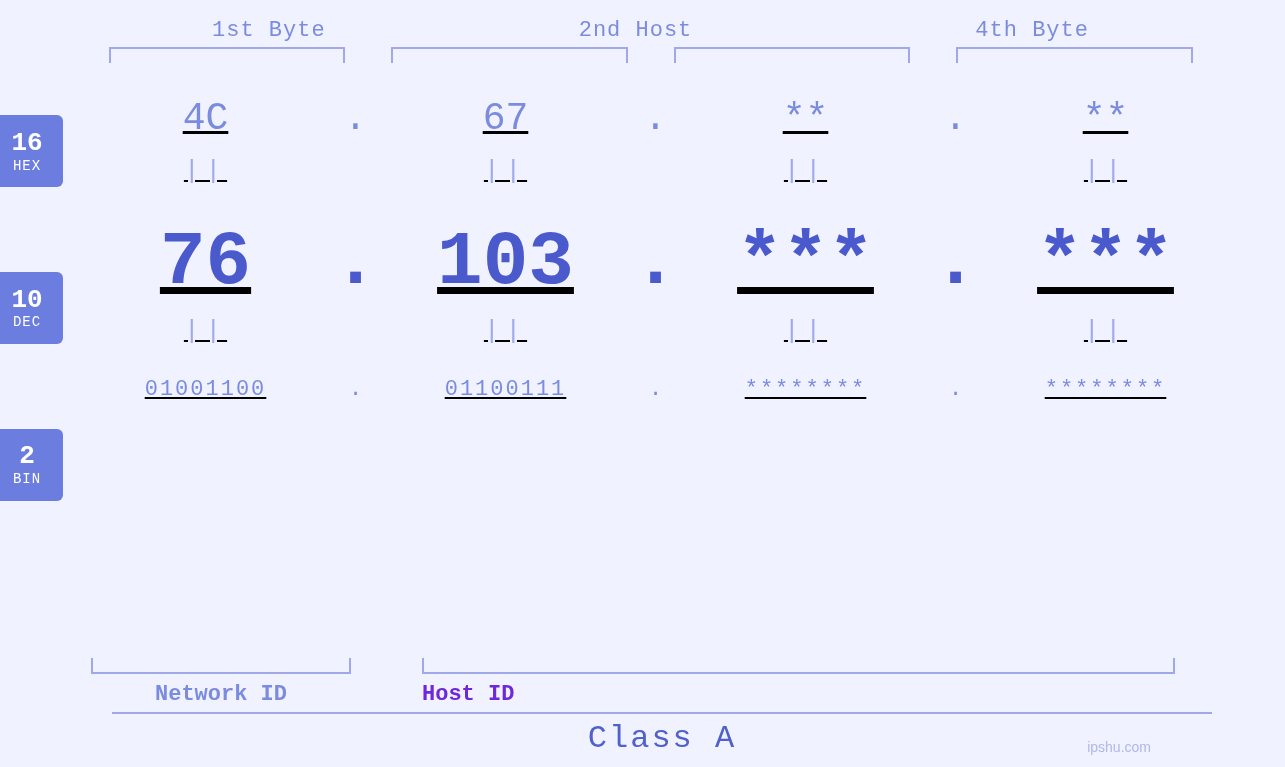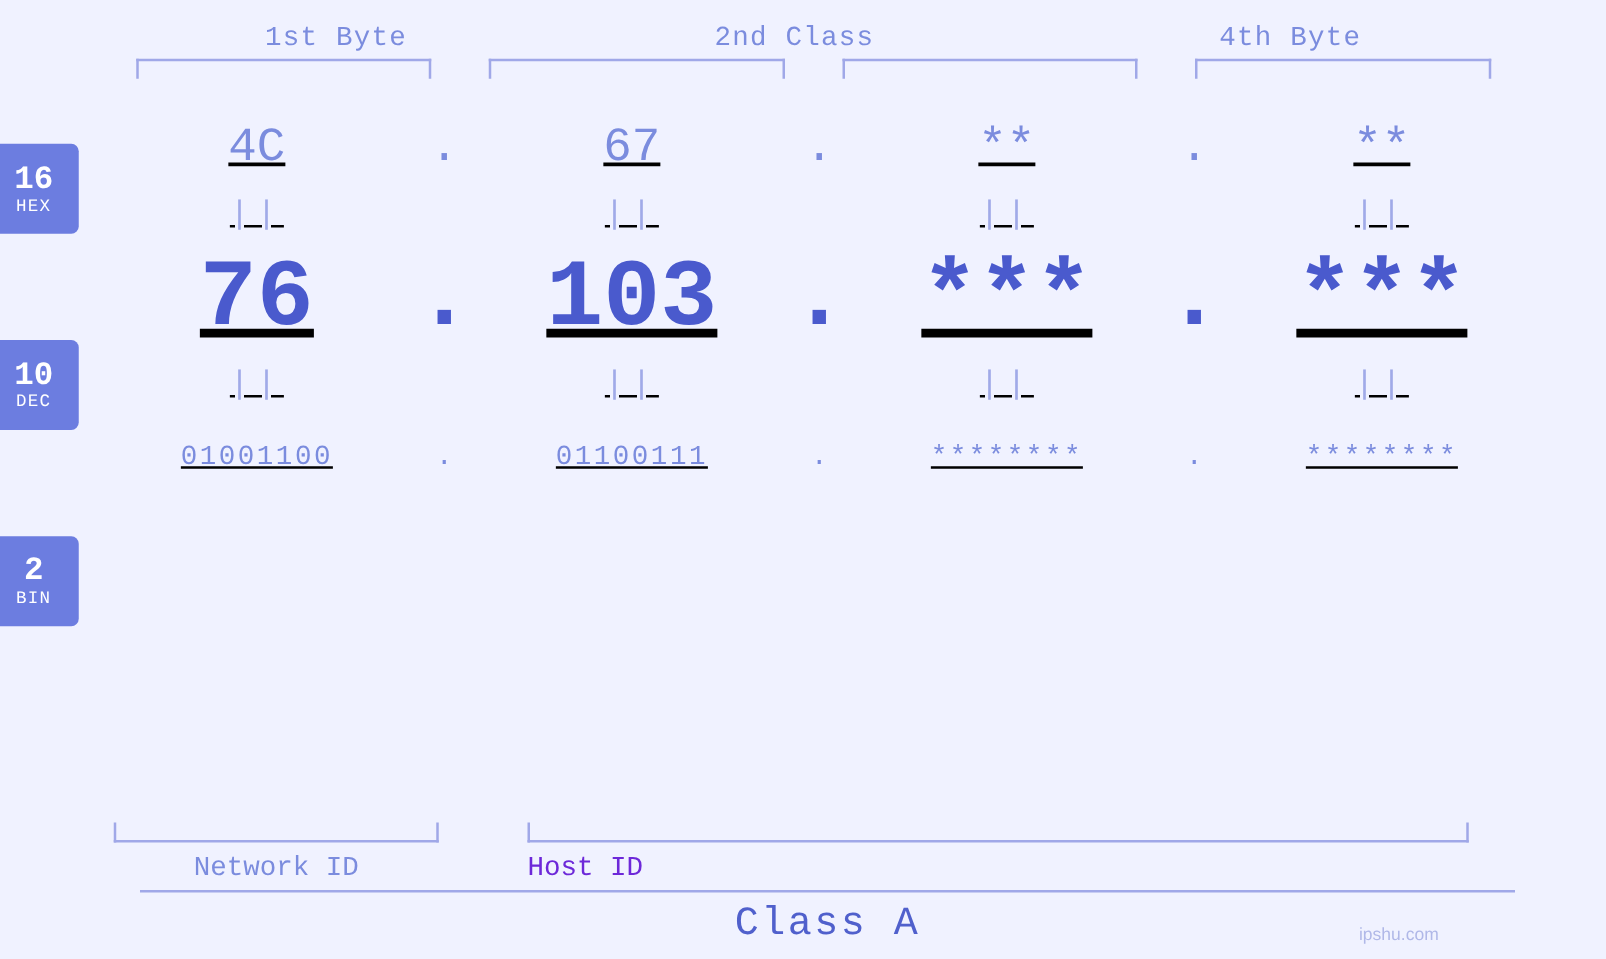--- a/index.html
+++ b/index.html
@@ -117,21 +117,21 @@
 
     
     .data-row {
       display: flex;
       align-items: center;
       width: 100%;
     }
 
     .hex-row { height: 70px; margin-top: 10px; }
     .eq-row-1 { height: 36px; }
-    .dec-row { height: 100px; }
+    .dec-row { height: 100px; margin-top: 24px; }
     .eq-row-2 { height: 36px; }
     .bin-row { height: 80px; margin-bottom: 0; }
 
     .cell {
       flex: 1;
       text-align: center;
       display: flex;
       align-items: center;
       justify-content: center;
       text-decoration: underline;
@@ -225,20 +225,21 @@
       border-left: 2px solid #a0a8e8;
       border-right: 2px solid #a0a8e8;
       height: 14px;
     }
 
     .bottom-labels {
       display: flex;
       margin-left: 140px;
       width: 1100px;
       margin-top: 8px;
+      font-weight: bold;
     }
     .net-label {
       width: 260px;
       text-align: center;
       color: #7b8cde;
       font-size: 22px;
       font-family: 'Courier New', Courier, monospace;
       margin: 0 8px;
     }
     .host-label {
@@ -281,21 +282,21 @@
       font-family: Arial, sans-serif;
     }
   </style>
 </head>
 <body>
 
 <div class="main-container">
   <div class="byte-headers">
     <div class="byte-header">1st Byte</div>
     <div class="dot-sep"></div>
-    <div class="byte-header">2nd Class</div>
+    <div class="byte-header">2nd Host</div>
     <div class="dot-sep"></div>
     <div class="dot-sep"></div>
     <div class="byte-header">4th Byte</div>
   </div>
 
   <div class="bracket-row">
     <div class="bracket"></div>
     <div class="dot-sep"></div>
     <div class="bracket"></div>
     <div class="dot-sep"></div>

